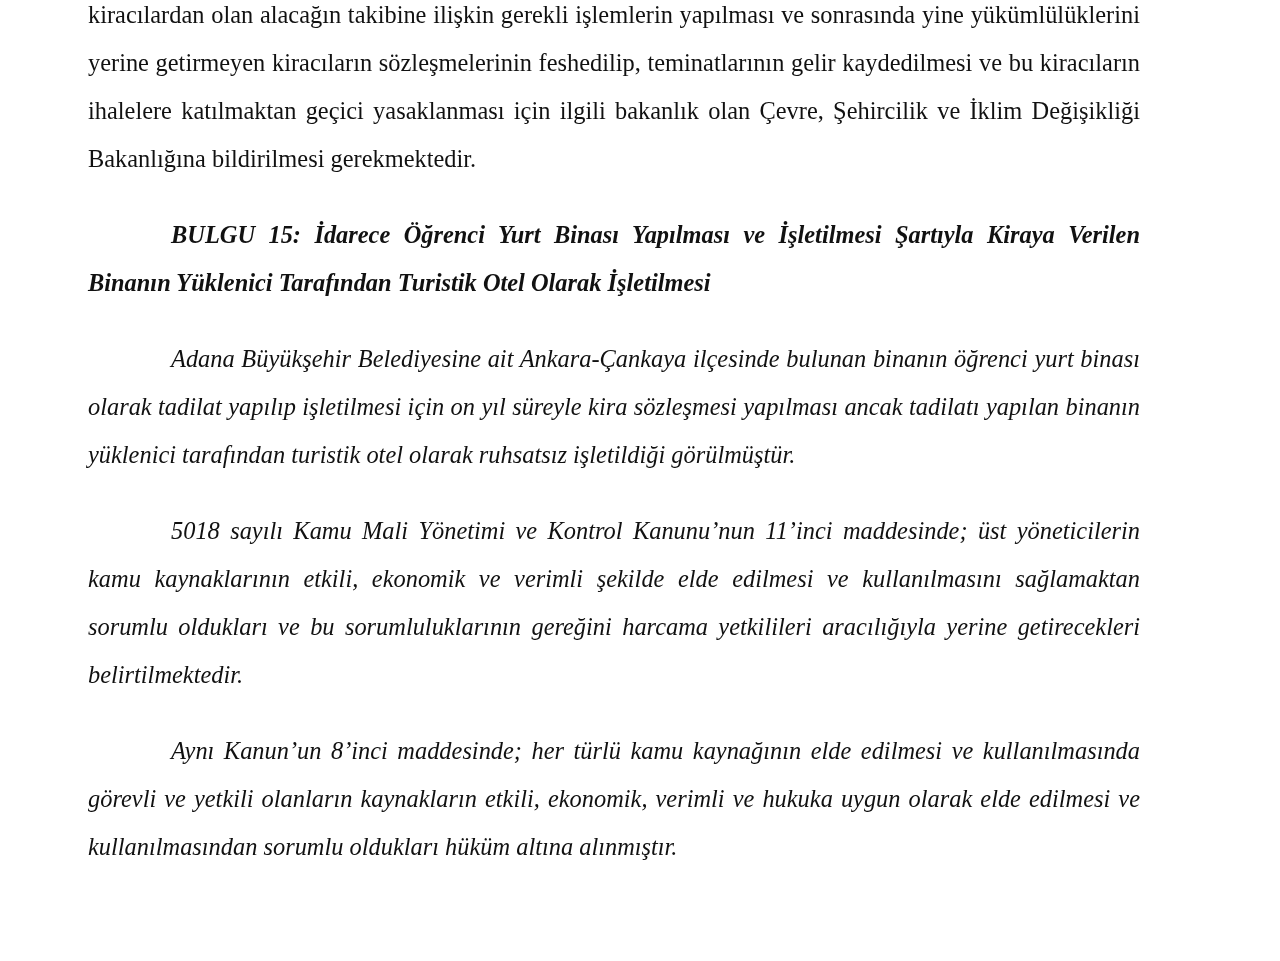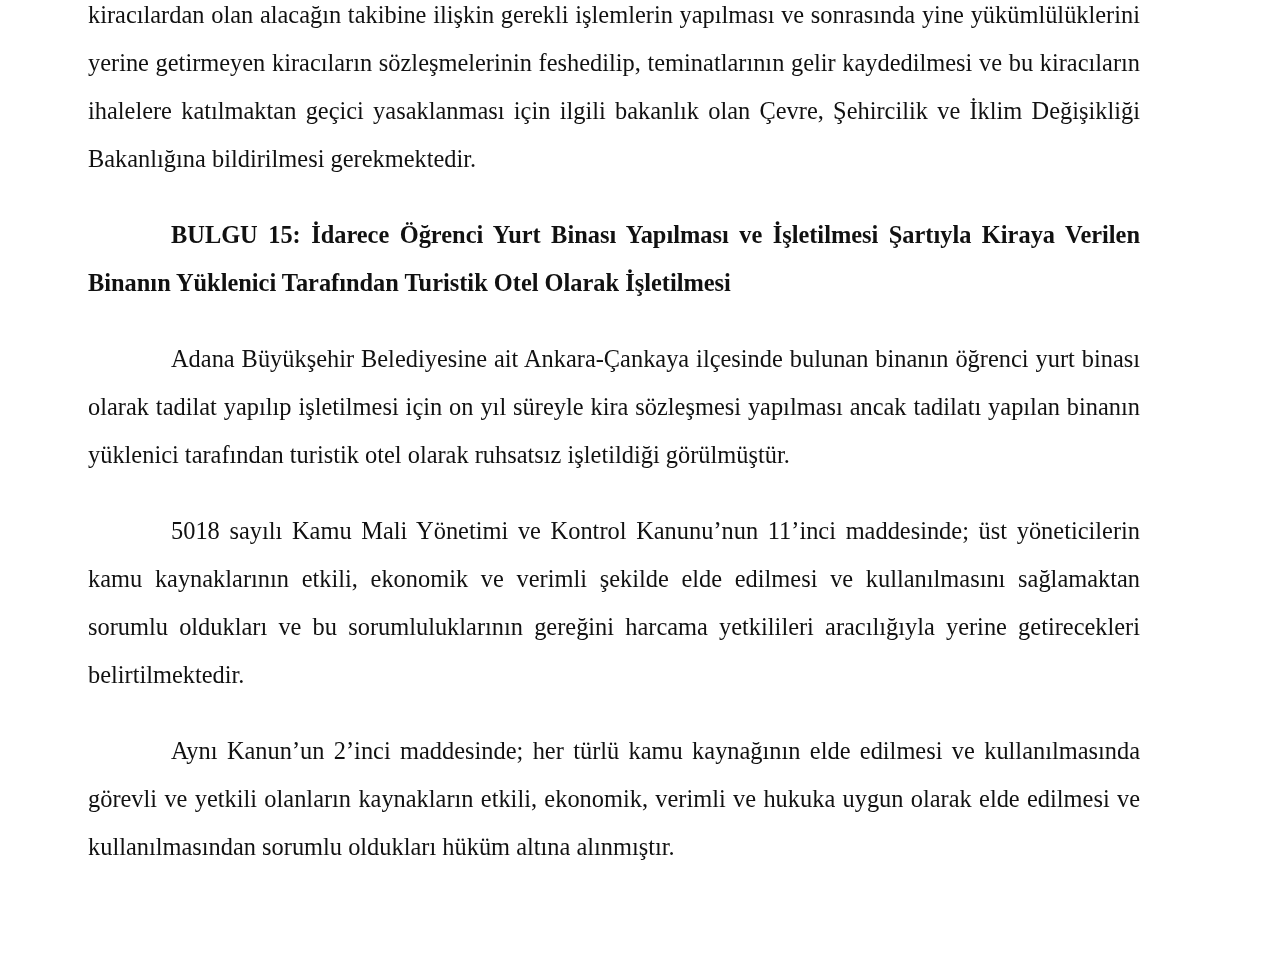--- a/index.html
+++ b/index.html
@@ -23,20 +23,21 @@
     }
     .para {
       margin: 0;
       font-size: 24.4px;
       line-height: 48px;
       text-align: justify;
       text-indent: 0;
     }
     .para.indent {
       text-indent: 83px;
+      font-style: italic;
     }
     .para.cont {
       text-align-last: left;
     }
     .gap-after-first { height: 28px; }
     .gap { height: 28px; }
     .heading {
       font-weight: bold;
     }
   </style>
@@ -53,14 +54,14 @@
   <div class="gap"></div>
 
   <p class="para indent">Adana Büyükşehir Belediyesine ait Ankara-Çankaya ilçesinde bulunan binanın öğrenci yurt binası olarak tadilat yapılıp işletilmesi için on yıl süreyle kira sözleşmesi yapılması ancak tadilatı yapılan binanın yüklenici tarafından turistik otel olarak ruhsatsız işletildiği görülmüştür.</p>
 
   <div class="gap"></div>
 
   <p class="para indent">5018 sayılı Kamu Mali Yönetimi ve Kontrol Kanunu’nun 11’inci maddesinde; üst yöneticilerin kamu kaynaklarının etkili, ekonomik ve verimli şekilde elde edilmesi ve kullanılmasını sağlamaktan sorumlu oldukları ve bu sorumluluklarının gereğini harcama yetkilileri aracılığıyla yerine getirecekleri belirtilmektedir.</p>
 
   <div class="gap"></div>
 
-  <p class="para indent">Aynı Kanun’un 2’inci maddesinde; her türlü kamu kaynağının elde edilmesi ve kullanılmasında görevli ve yetkili olanların kaynakların etkili, ekonomik, verimli ve hukuka uygun olarak elde edilmesi ve kullanılmasından sorumlu oldukları hüküm altına alınmıştır.</p>
+  <p class="para indent">Aynı Kanun’un 8’inci maddesinde; her türlü kamu kaynağının elde edilmesi ve kullanılmasında görevli ve yetkili olanların kaynakların etkili, ekonomik, verimli ve hukuka uygun olarak elde edilmesi ve kullanılmasından sorumlu oldukları hüküm altına alınmıştır.</p>
 </div>
 
 </body></html>

